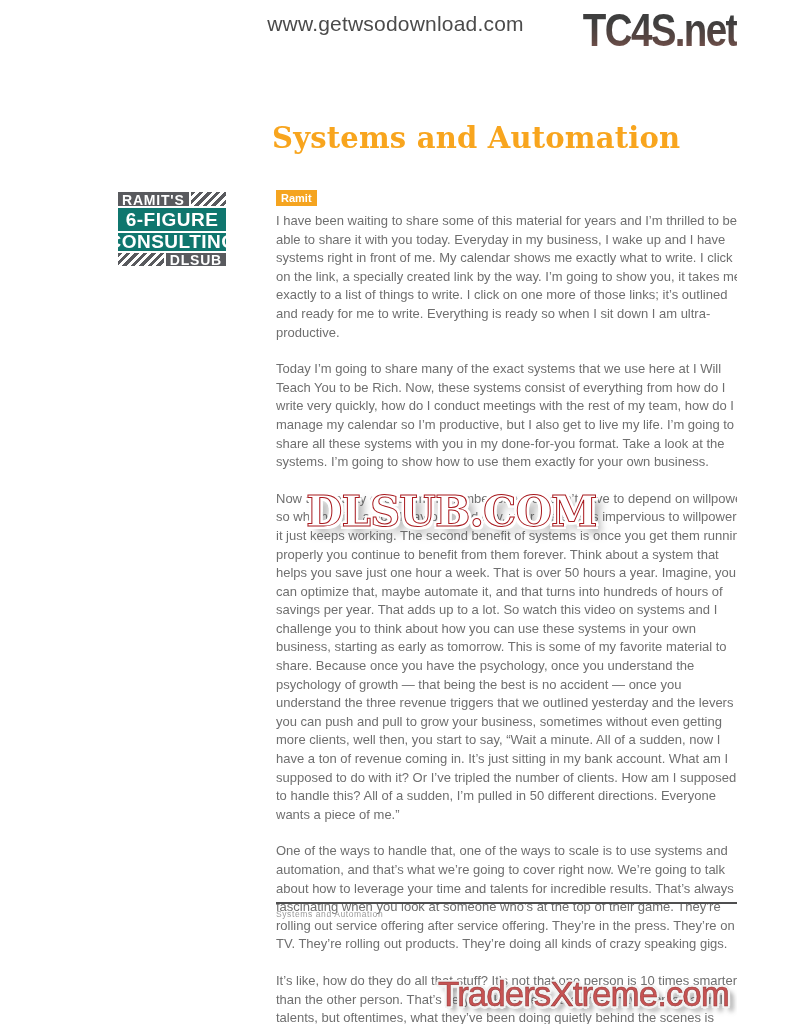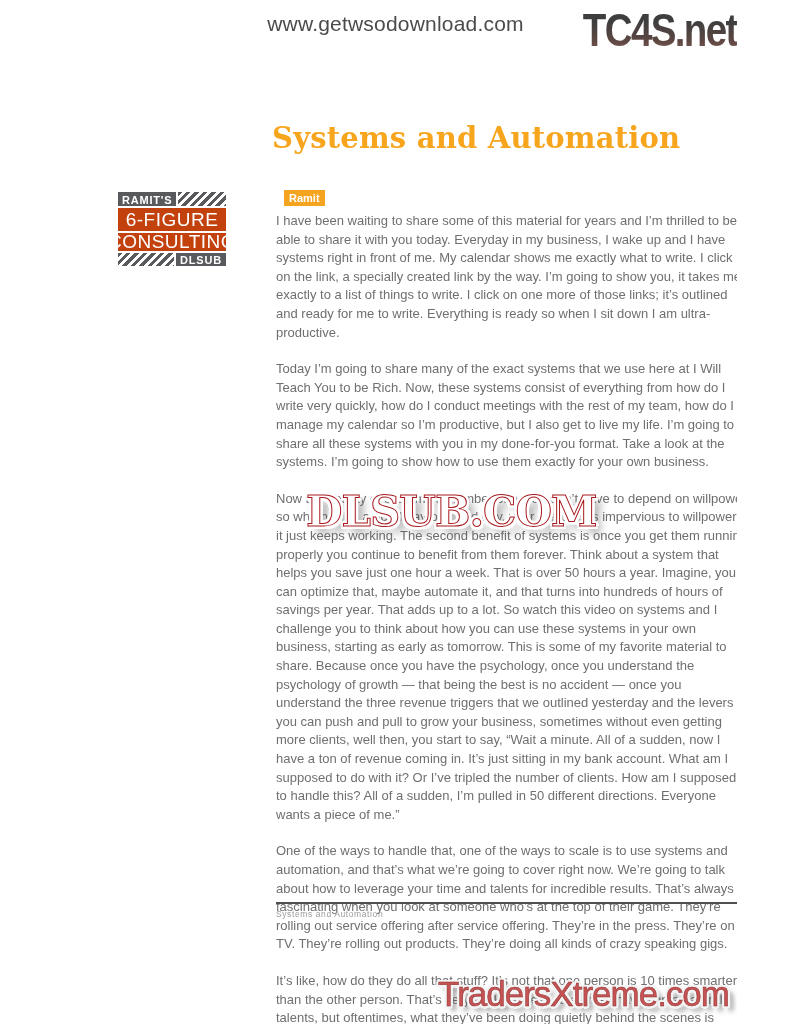--- a/index.html
+++ b/index.html
@@ -68,34 +68,34 @@
   }
   .logo-row { display: flex; gap: 2px; }
   .logo-hatch {
     flex: 1;
     background: repeating-linear-gradient(135deg, #595a5e 0px, #595a5e 3px, #ffffff 3px, #ffffff 6px);
   }
   .logo-box-gray {
     background: #595a5e;
     color: #ffffff;
     font-weight: bold;
-    font-size: 11px;
+    font-size: 14px;
     letter-spacing: 0.8px;
     padding: 3px 4px 2px 4px;
     display: flex;
     align-items: center;
     justify-content: center;
   }
   .logo-row-1 { height: 14px; }
   .logo-row-4 { height: 13px; }
   .logo-box-orange {
     width: 100%;
-    background: #c2410c;
+    background: #0f766e;
     color: #ffffff;
-    font-weight: normal;
+    font-weight: bold;
     text-align: center;
     display: flex;
     align-items: center;
     justify-content: center;
   }
   .logo-six { height: 23px; font-size: 19px; letter-spacing: 0.5px; }
   .logo-consulting { height: 18px; font-size: 19px; letter-spacing: 0.5px; }
 
   
   .content {
@@ -106,21 +106,20 @@
     color: #6f6f6f;
   }
   .speaker-badge {
     display: inline-block;
     background: #f5a41f;
     color: #ffffff;
     font-weight: bold;
     font-size: 11px;
     padding: 2px 5px 2px 5px;
     margin-bottom: 6px;
-    margin-left: 8px;
   }
   .content p {
     font-size: 13px;
     line-height: 18.6px;
     margin-bottom: 18px;
     color: #6f6f6f;
   }
 
   
   .dlsub {

